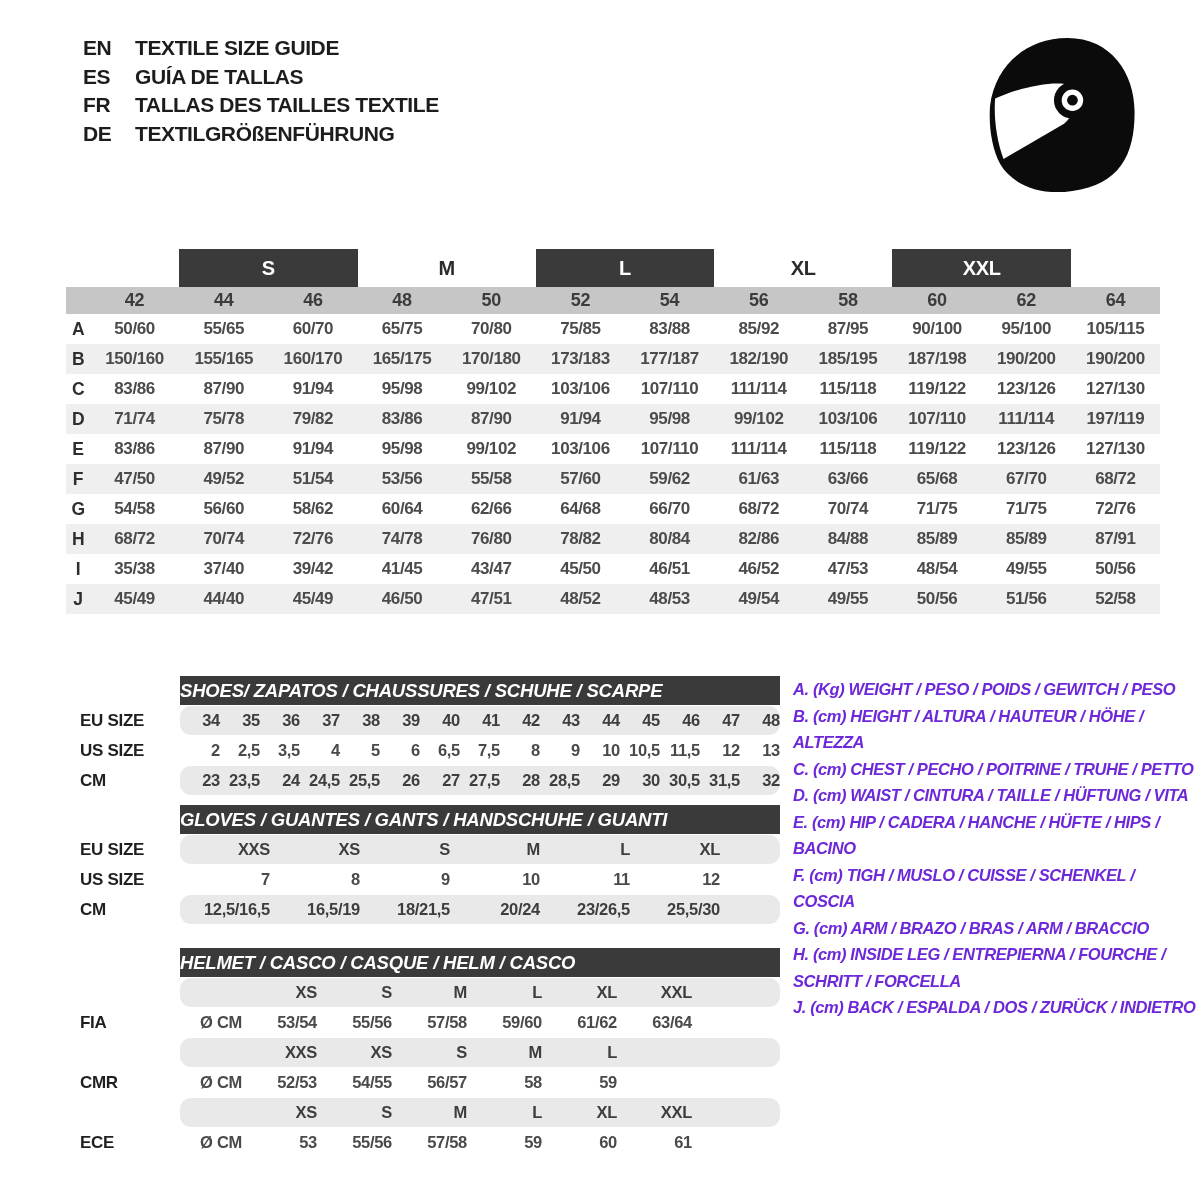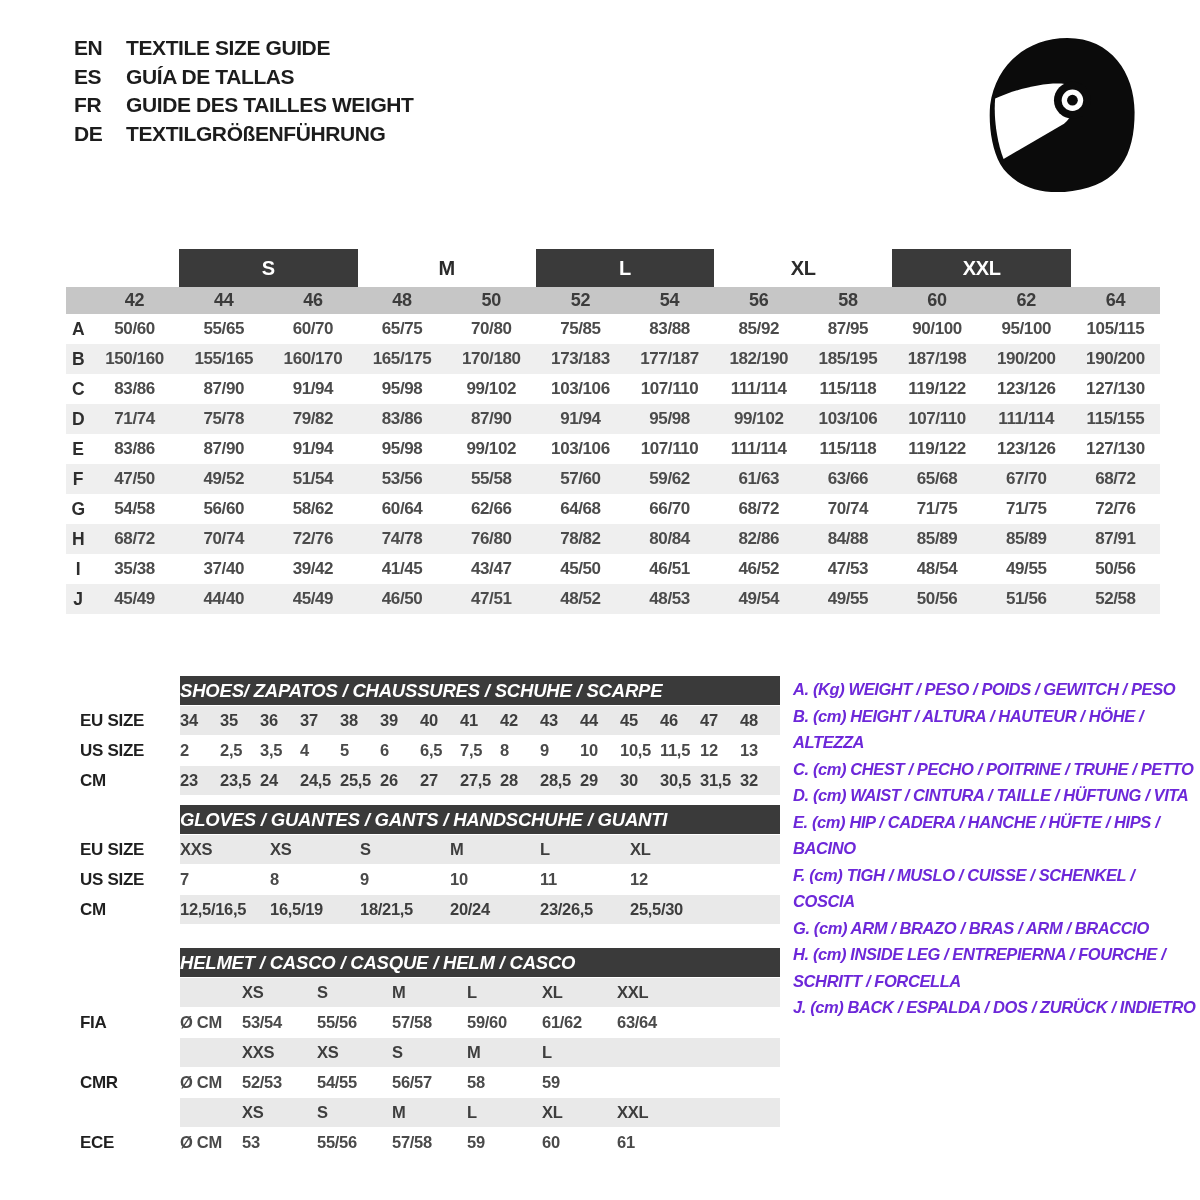--- a/index.html
+++ b/index.html
@@ -12,21 +12,21 @@
   }
   *{box-sizing:border-box;margin:0;padding:0;}
   body{
     width:1200px;height:1200px;background:#fff;
     font-family:"Liberation Sans","DejaVu Sans",sans-serif;
     font-weight:bold;color:var(--txt);
   }
   .page{position:relative;width:1200px;height:1200px;background:#fff;overflow:hidden;}
 
   
-  .langs{position:absolute;left:74px;top:34px;}
+  .langs{position:absolute;left:83px;top:34px;}
   .lang-row{display:flex;gap:16px;font-size:21px;line-height:28.5px;color:#1c1c1c;letter-spacing:-0.4px;}
   .lang-code{width:36px;}
 
   
   .helmet{position:absolute;left:975px;top:26px;width:168px;height:172px;}
 
   
   .size-table{position:absolute;left:66px;top:249px;width:1094px;}
   .st-header{height:38px;display:grid;grid-template-columns:24px repeat(12,1fr);}
   .size-group{display:flex;align-items:center;justify-content:center;font-size:20px;letter-spacing:-0.3px;}
@@ -35,21 +35,21 @@
   .st-sizes{height:27px;background:var(--band);display:grid;grid-template-columns:24px repeat(12,1fr);align-items:center;text-align:center;font-size:18px;color:#3c3c3c;letter-spacing:-0.3px;}
   .st-row{height:30px;display:grid;grid-template-columns:24px repeat(12,1fr);align-items:center;text-align:center;font-size:17px;letter-spacing:-0.4px;color:var(--txt);}
   .st-row.stripe{background:var(--stripe);}
   .st-letter{color:#2e2e2e;font-size:17.5px;}
 
   
   .strip-table{position:absolute;left:66px;width:714px;font-size:16.5px;letter-spacing:-0.3px;}
   .strip-title{margin-left:114px;height:29px;background:var(--dark);color:#fff;display:flex;align-items:center;font-size:18.5px;letter-spacing:-0.2px;white-space:nowrap;font-style:italic;}
   .strip-row{display:flex;height:29px;align-items:stretch;margin-top:1px;}
   .strip-label{width:114px;display:flex;align-items:center;padding-left:14px;color:#1f1f1f;font-size:17px;}
-  .strip-vals{flex:1;display:grid;align-items:center;text-align:left;color:#4a4a4a;}
+  .strip-vals{flex:1;display:grid;align-items:center;text-align:right;color:#4a4a4a;border-radius:11px;}
   .strip-vals.band{background:var(--lowband);color:#3e3e3e;}
   .cols15{grid-template-columns:repeat(15,1fr);}
   .cols6{grid-template-columns:repeat(6,1fr);padding-right:60px;}
   .helmet-vals{grid-template-columns:62px repeat(6,1fr);padding-right:88px;}
 
   
   .legend{position:absolute;left:793px;top:676px;width:404px;font-size:16.5px;line-height:26.5px;color:#6d28d9;letter-spacing:-0.4px;font-style:italic;}
 </style>
 </head>
 <body>
@@ -60,21 +60,21 @@
       <div class="lang-row">
         <div class="lang-code">EN</div>
         <div class="lang-title">TEXTILE SIZE GUIDE</div>
       </div>
       <div class="lang-row">
         <div class="lang-code">ES</div>
         <div class="lang-title">GUÍA DE TALLAS</div>
       </div>
       <div class="lang-row">
         <div class="lang-code">FR</div>
-        <div class="lang-title">GUIDE DES TAILLES WEIGHT</div>
+        <div class="lang-title">TALLAS DES TAILLES TEXTILE</div>
       </div>
       <div class="lang-row">
         <div class="lang-code">DE</div>
         <div class="lang-title">TEXTILGRÖßENFÜHRUNG</div>
       </div>
     </div>
 
   <div class="helmet">
     <svg width="168" height="172" viewBox="0 0 100 100" aria-hidden="true">
       <path d="M55 6 C81 6 95 27 95 50 C95 76 86 93 58 97 C38 100 22 93 15 81 C10 72 8 58 9 46 C12 23 30 6 55 6 Z" fill="#0b0b0b"></path>
@@ -160,21 +160,21 @@
           <div class="st-val">75/78</div>
           <div class="st-val">79/82</div>
           <div class="st-val">83/86</div>
           <div class="st-val">87/90</div>
           <div class="st-val">91/94</div>
           <div class="st-val">95/98</div>
           <div class="st-val">99/102</div>
           <div class="st-val">103/106</div>
           <div class="st-val">107/110</div>
           <div class="st-val">111/114</div>
-          <div class="st-val">115/155</div>
+          <div class="st-val">197/119</div>
         </div>
         <div class="st-row">
           <div class="st-letter">E</div>
           <div class="st-val">83/86</div>
           <div class="st-val">87/90</div>
           <div class="st-val">91/94</div>
           <div class="st-val">95/98</div>
           <div class="st-val">99/102</div>
           <div class="st-val">103/106</div>
           <div class="st-val">107/110</div>

